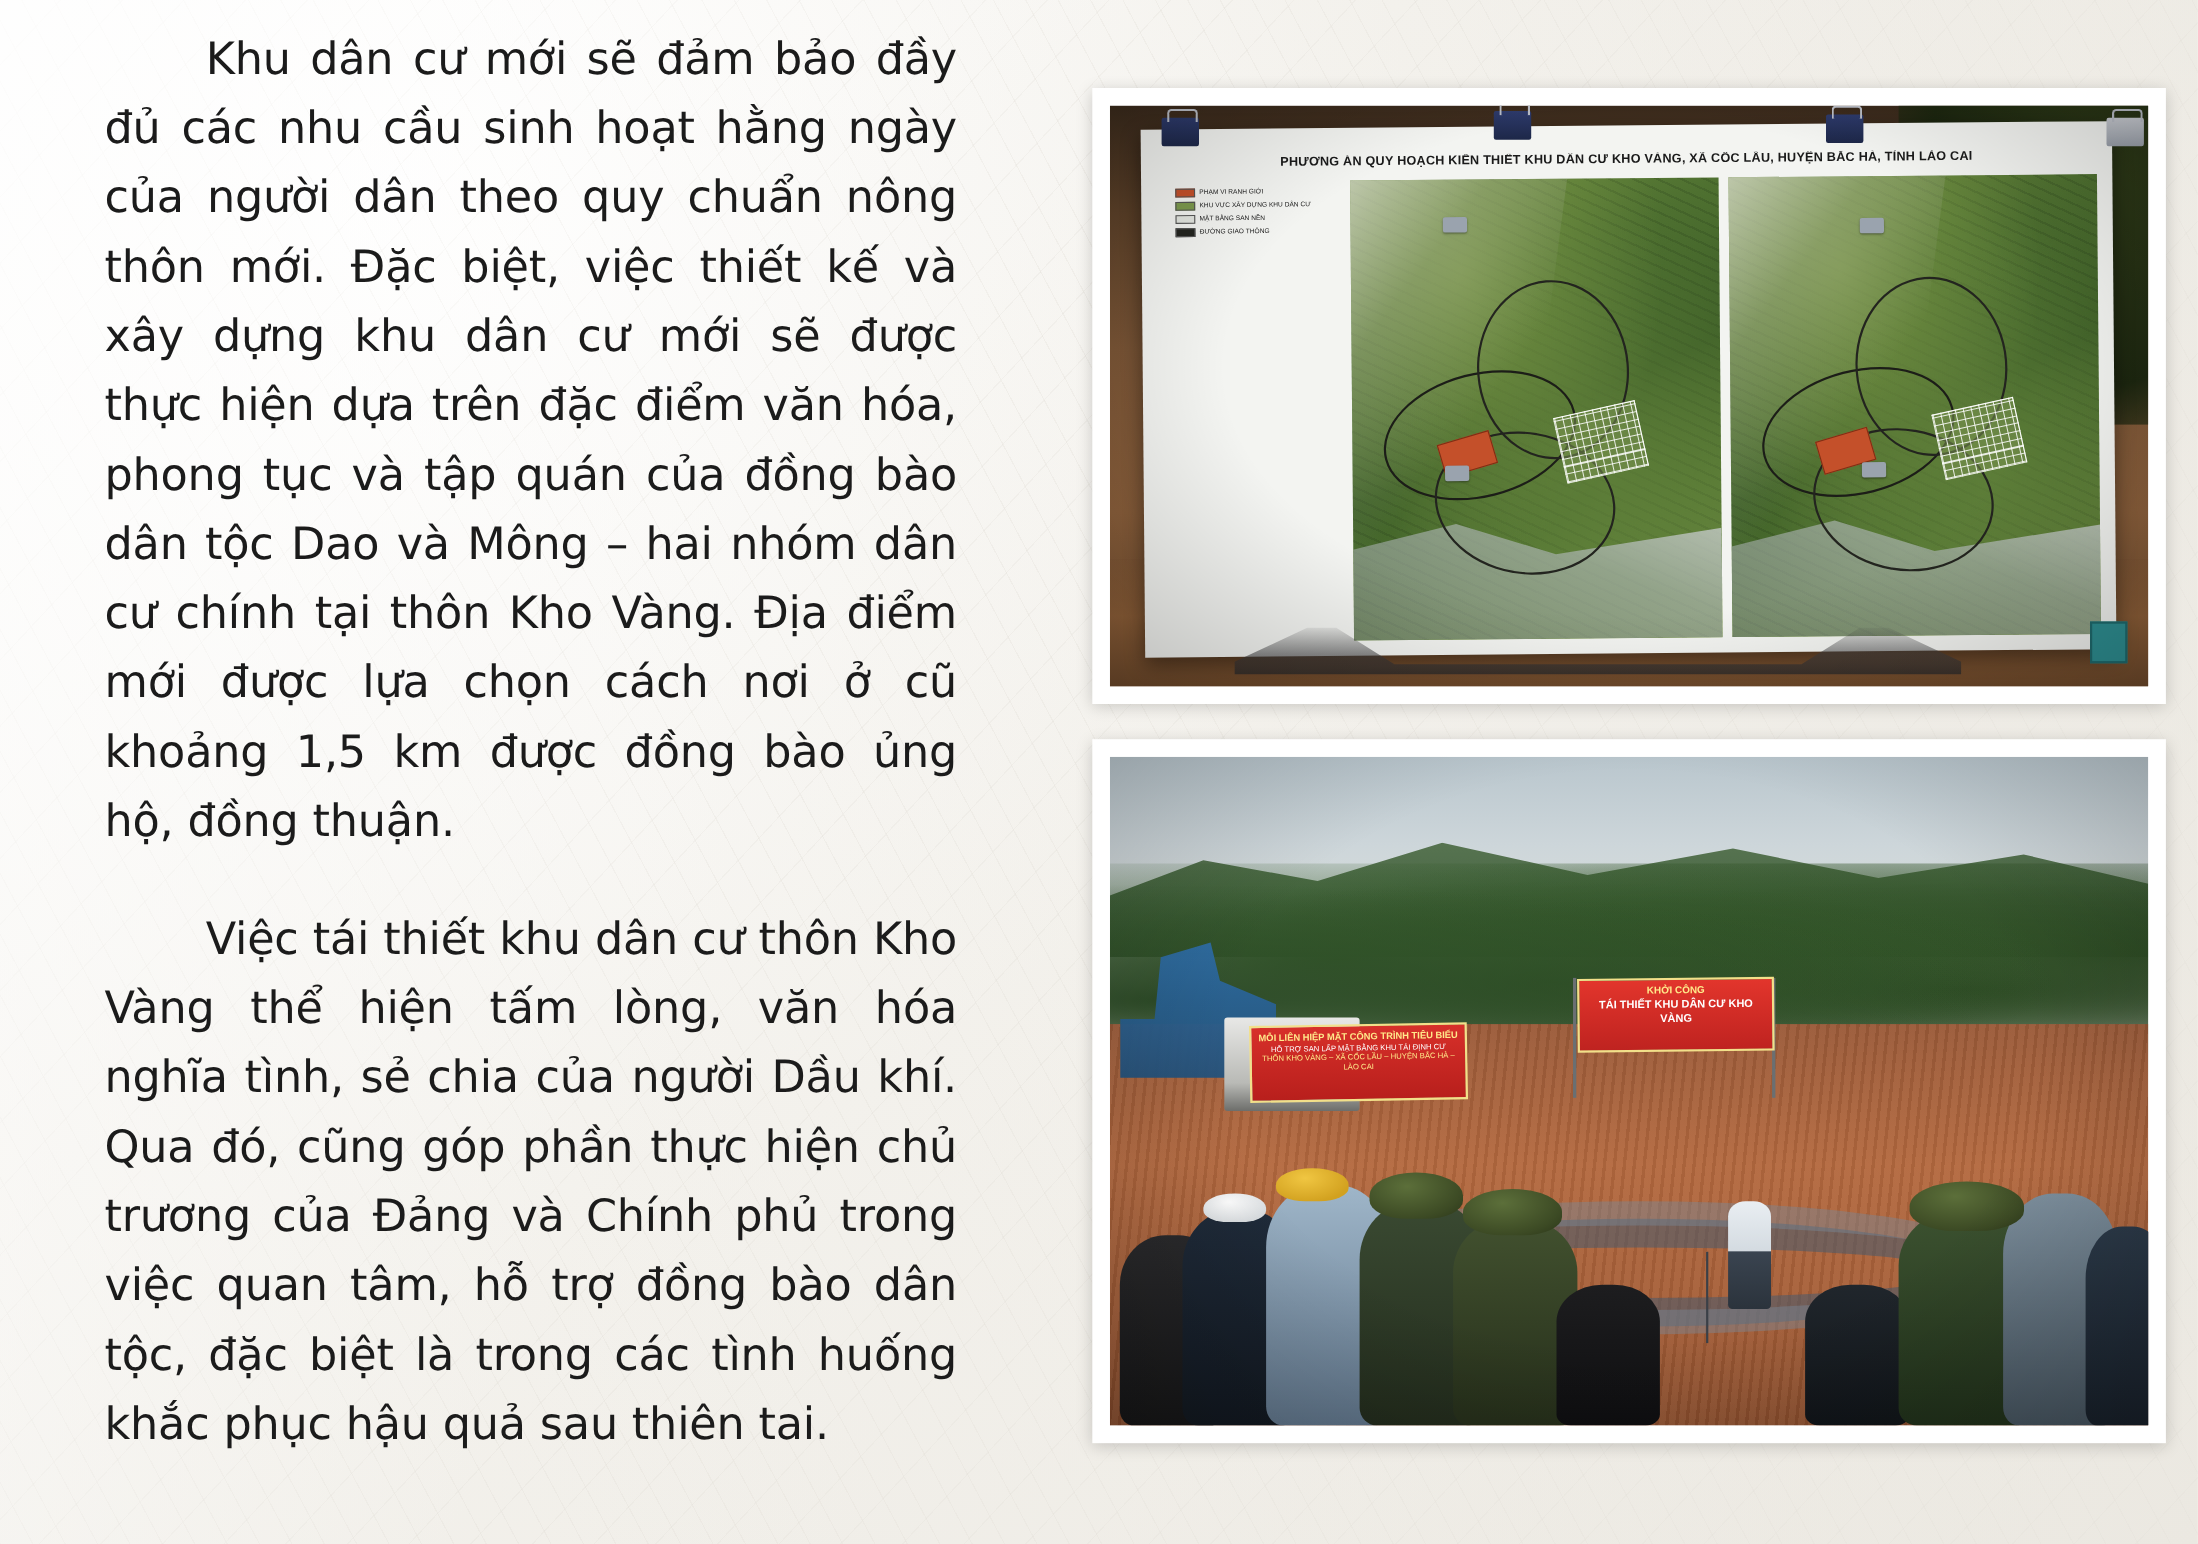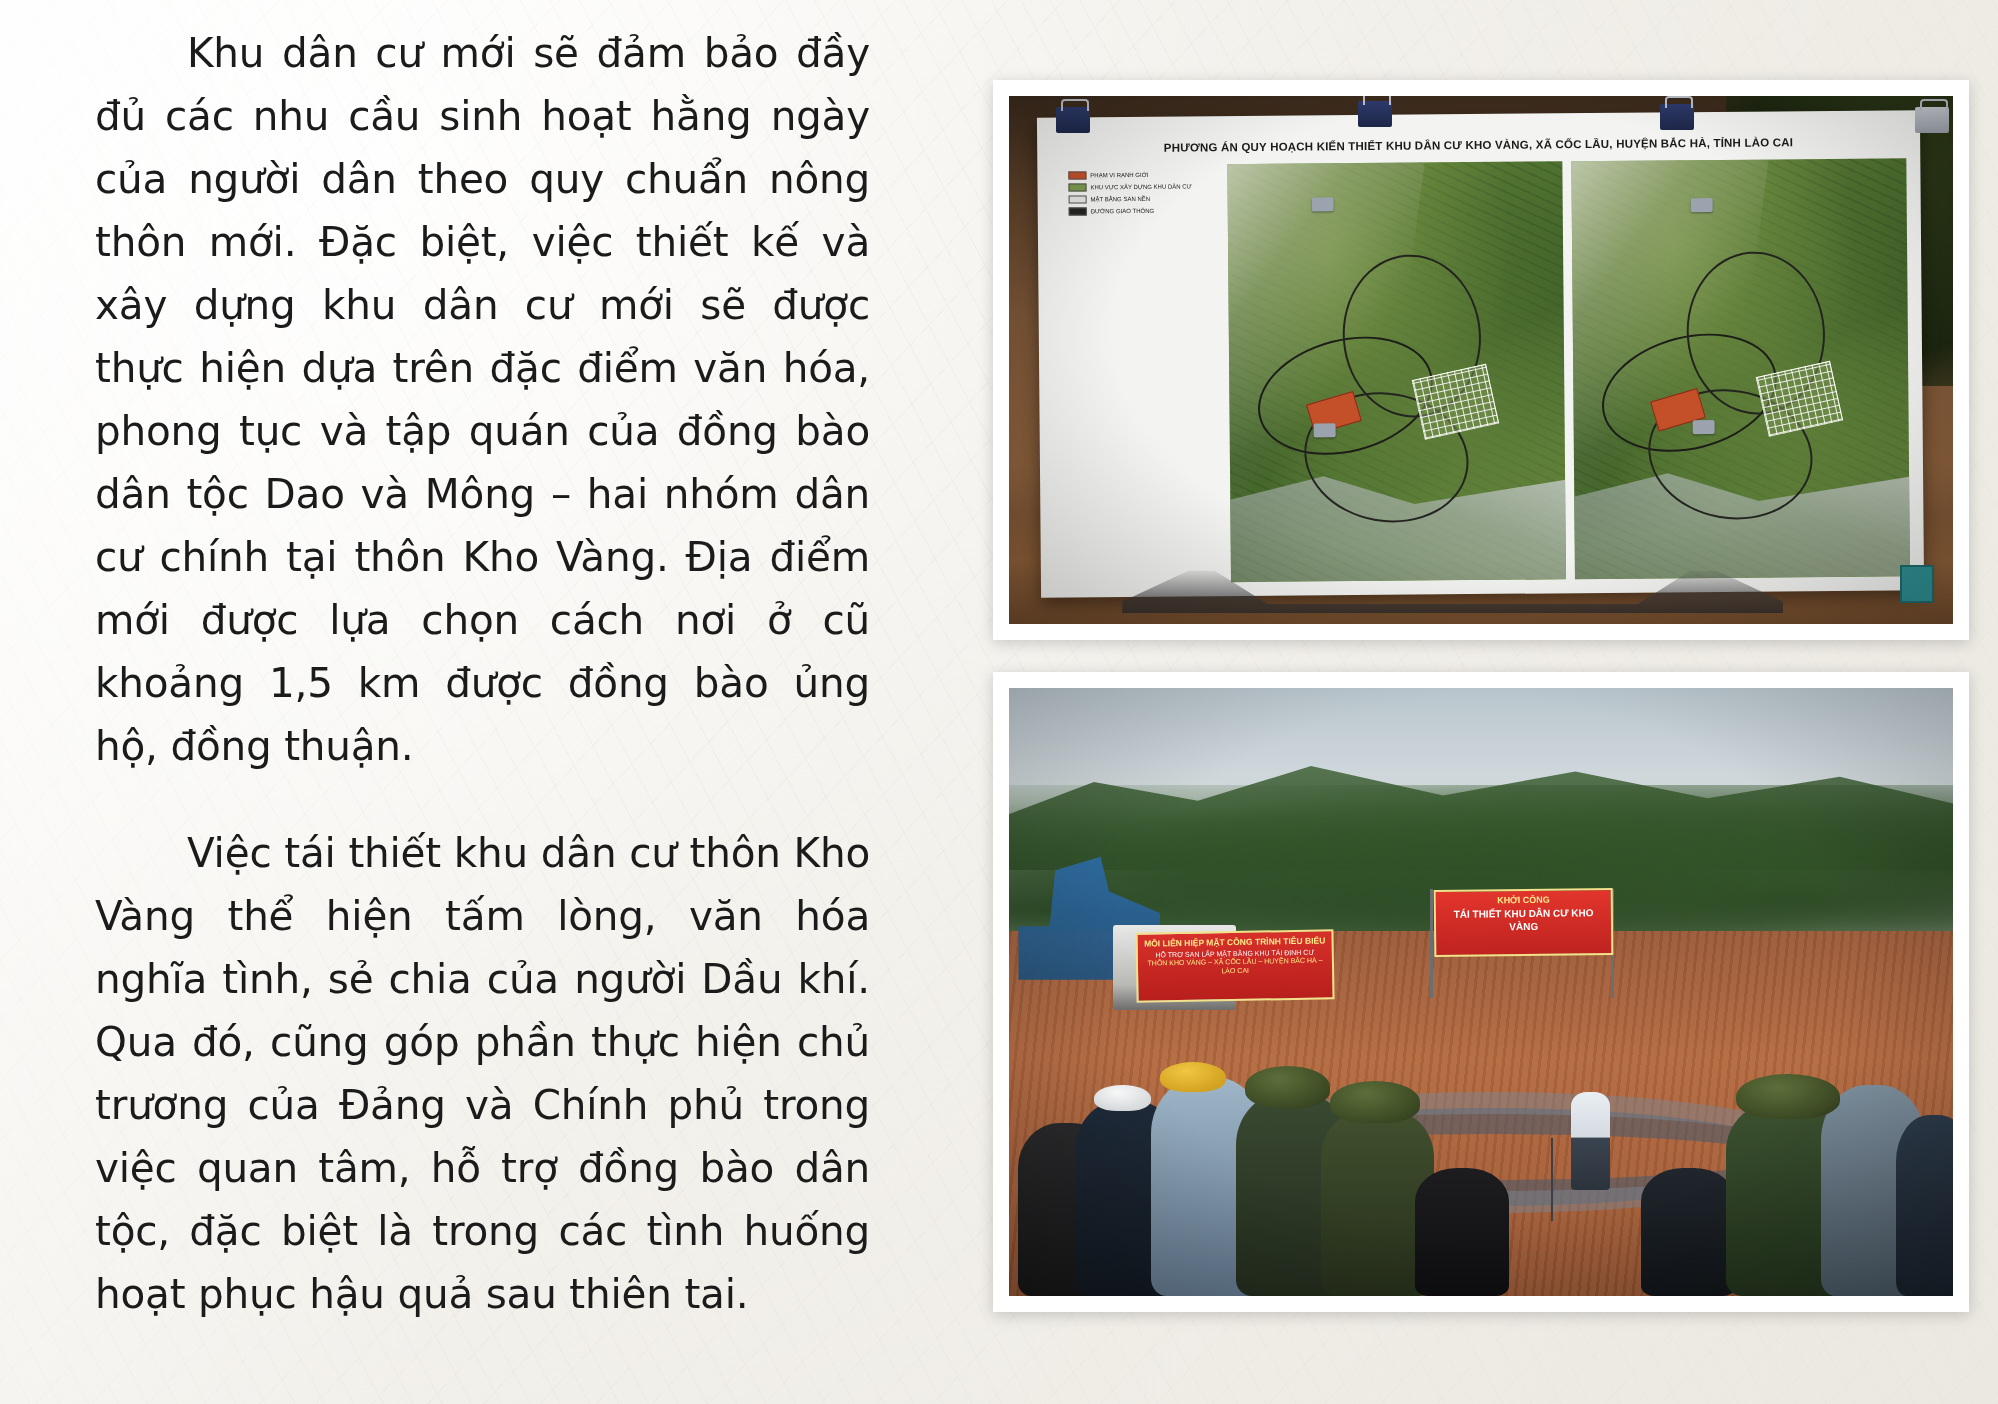--- a/index.html
+++ b/index.html
@@ -392,21 +392,21 @@
 </style>
 </head>
 <body>
 
 <div class="paper-texture"></div>
 
 <div class="page">
 
   <div class="text-col">
     <p class="para">Khu dân cư mới sẽ đảm bảo đầy đủ các nhu cầu sinh hoạt hằng ngày của người dân theo quy chuẩn nông thôn mới. Đặc biệt, việc thiết kế và xây dựng khu dân cư mới sẽ được thực hiện dựa trên đặc điểm văn hóa, phong tục và tập quán của đồng bào dân tộc Dao và Mông – hai nhóm dân cư chính tại thôn Kho Vàng. Địa điểm mới được lựa chọn cách nơi ở cũ khoảng 1,5 km được đồng bào ủng hộ, đồng thuận.</p>
-    <p class="para">Việc tái thiết khu dân cư thôn Kho Vàng thể hiện tấm lòng, văn hóa nghĩa tình, sẻ chia của người Dầu khí. Qua đó, cũng góp phần thực hiện chủ trương của Đảng và Chính phủ trong việc quan tâm, hỗ trợ đồng bào dân tộc, đặc biệt là trong các tình huống hoạt phục hậu quả sau thiên tai.</p>
+    <p class="para">Việc tái thiết khu dân cư thôn Kho Vàng thể hiện tấm lòng, văn hóa nghĩa tình, sẻ chia của người Dầu khí. Qua đó, cũng góp phần thực hiện chủ trương của Đảng và Chính phủ trong việc quan tâm, hỗ trợ đồng bào dân tộc, đặc biệt là trong các tình huống khắc phục hậu quả sau thiên tai.</p>
   </div>
 
   <div class="media-col">
 
     <div class="photo-frame" id="frame-plan">
       <div class="photo-inner">
         <div class="ph1-bg"></div>
         <div class="ph1-foliage"></div>
         <div class="ph1-dirt"></div>
 

